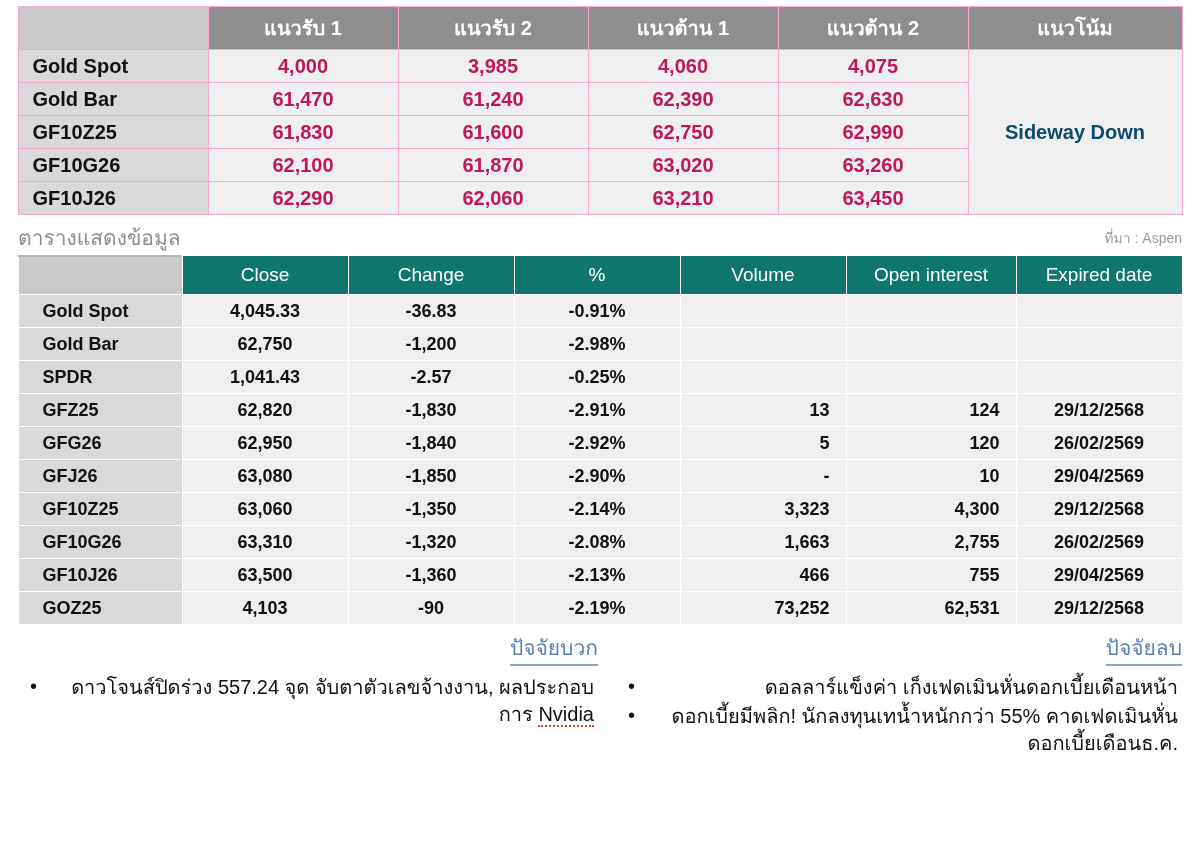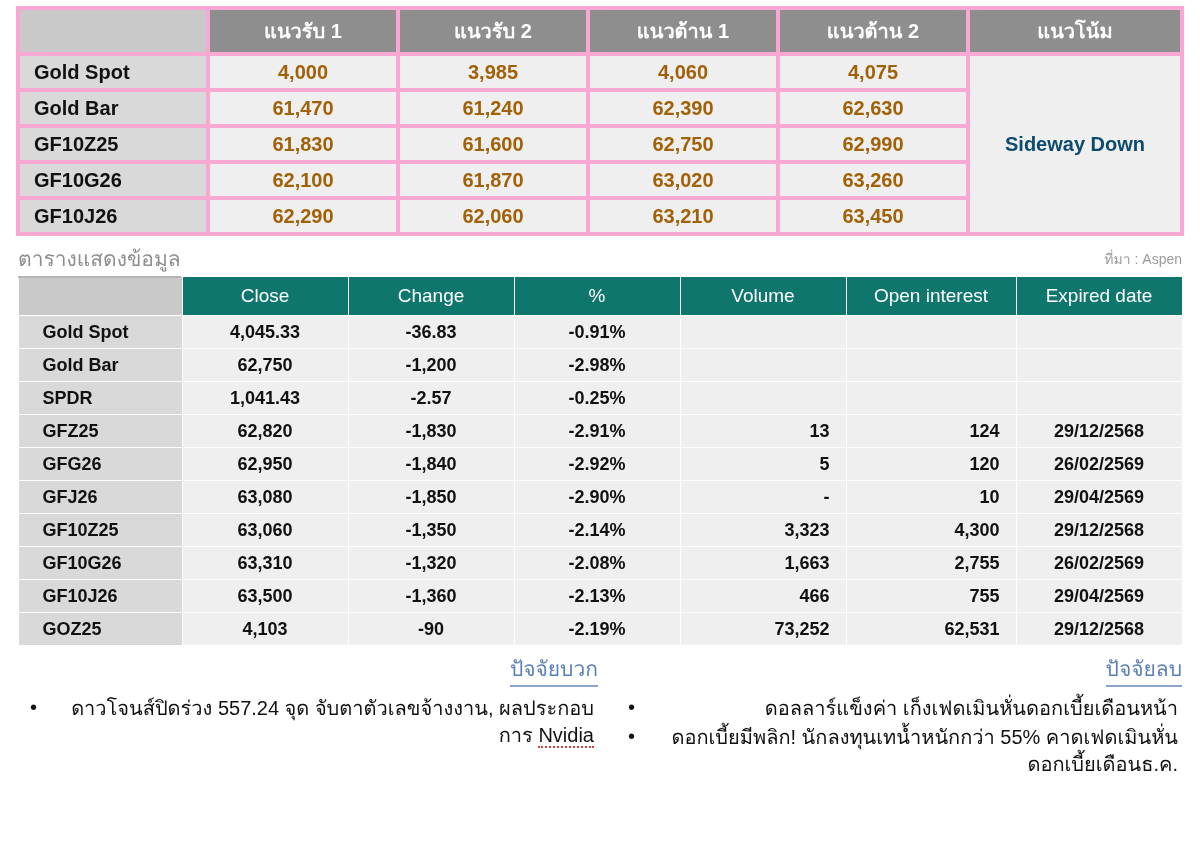--- a/index.html
+++ b/index.html
@@ -17,21 +17,21 @@
   }
 
   
   .sr-table {
     width: 1164px;
     margin: 6px auto 0 auto;
     border-collapse: collapse;
     table-layout: fixed;
   }
   .sr-table th, .sr-table td {
-    border: 4px solid #f9a8d4;
+    border: 1px solid #f9a8d4;
     padding: 0;
   }
   .sr-head th {
     background: #8e8e8e;
     color: #ffffff;
     font-size: 20px;
     font-weight: bold;
     height: 42px;
     text-align: center;
     vertical-align: middle;
@@ -46,21 +46,21 @@
     font-weight: bold;
     height: 32px;
     padding-left: 14px;
     text-align: left;
   }
   .sr-table td.num {
     background: #efefef;
     font-size: 20px;
     font-weight: bold;
     text-align: center;
-    color: #a16207;
+    color: #be185d;
   }
   .sr-table td.trend {
     background: #efefef;
     font-size: 20px;
     font-weight: bold;
     text-align: center;
     color: #0c4a6e;
     vertical-align: middle;
   }
 

